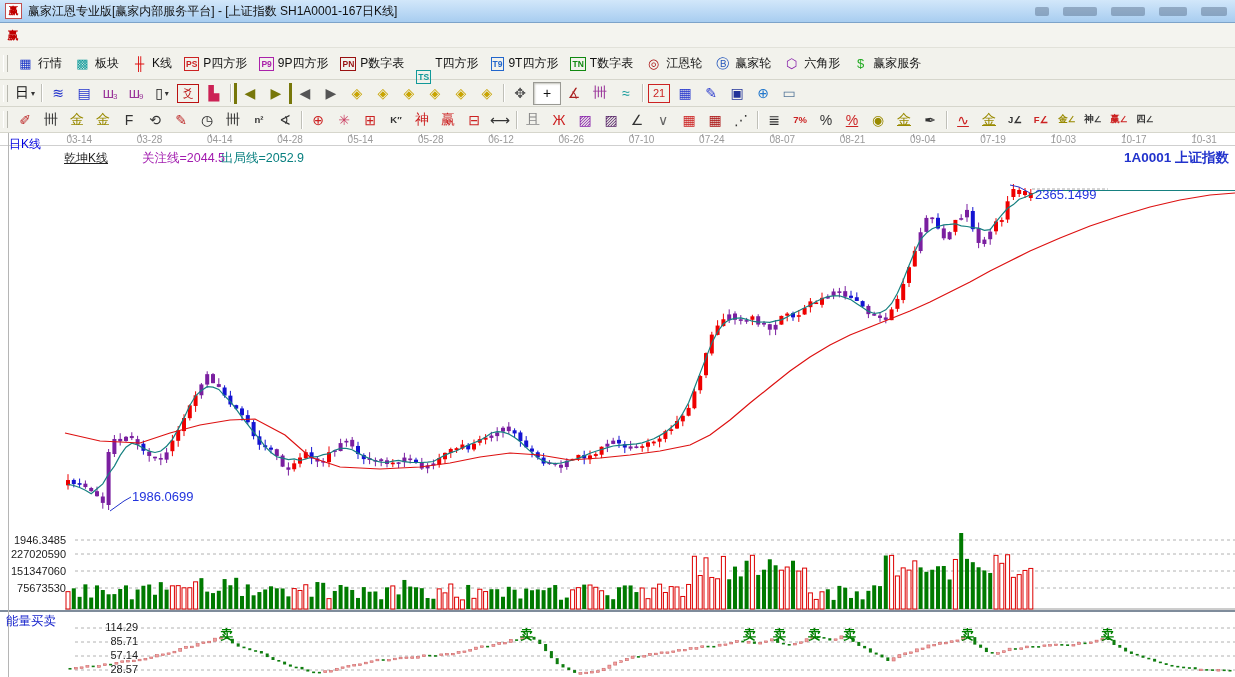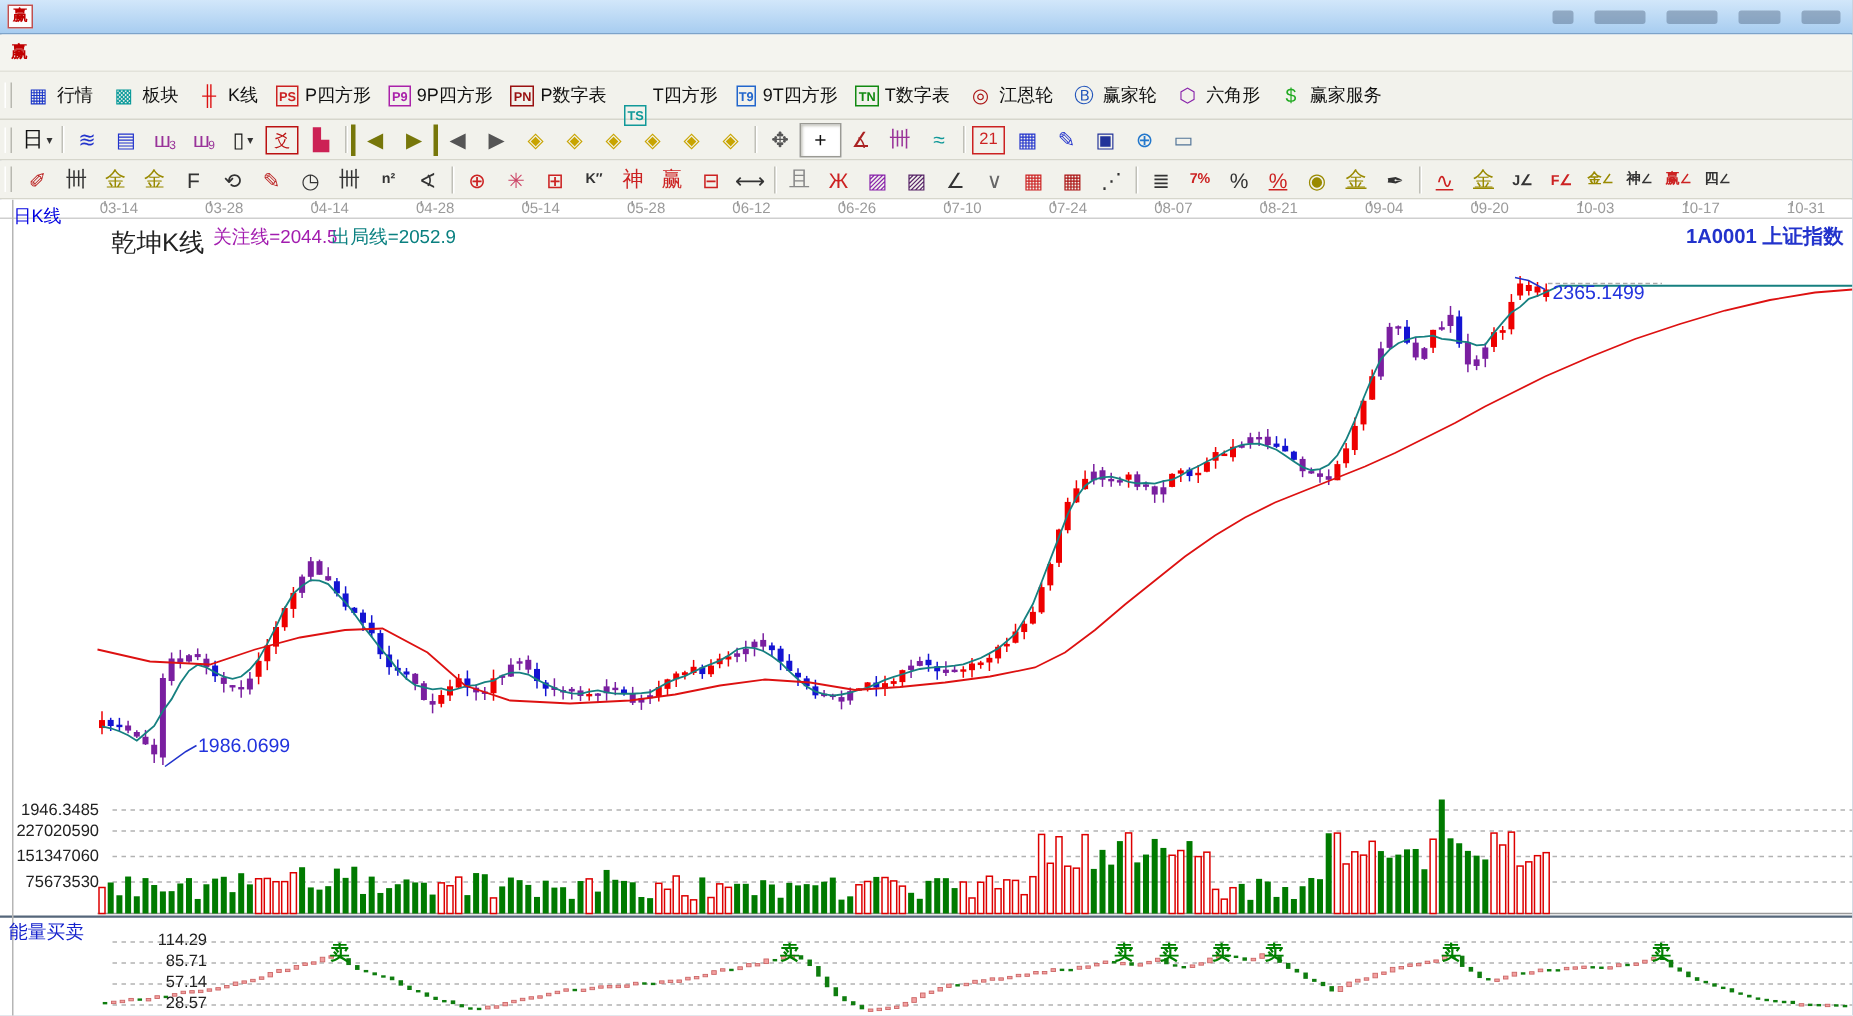--- a/index.html
+++ b/index.html
@@ -53,20 +53,21 @@
   .axis-lbl{position:absolute;left:4px;width:62px;text-align:right;font-size:11px;color:#222;}
   .osc-lbl{position:absolute;left:4px;width:134px;text-align:right;font-size:11px;color:#222;}
   .sell-mark{position:absolute;font-size:13px;font-weight:bold;color:#008000;top:493px;}
   #chart-svg{position:absolute;left:0;top:0;}
 </style>
 </head>
 <body>
 
 <div class="titlebar">
   <div class="app-icon">赢</div>
+  <div class="title-text">赢家江恩专业版[赢家内部服务平台] - [上证指数  SH1A0001-167日K线]</div>
   <div class="tb-spacer"></div>
   <div id="chips" style="display:flex;align-items:center;">
       <div class="blur-chip" style="width: 14px;"></div>
       <div class="blur-chip" style="width: 34px;"></div>
       <div class="blur-chip" style="width: 34px;"></div>
       <div class="blur-chip" style="width: 28px;"></div>
       <div class="blur-chip" style="width: 26px;"></div>
     </div>
 </div>
 
@@ -950,21 +951,21 @@
       <rect x="1193.6999999999955" y="662.2110226754214" width="3" height="2.1513362814085895" fill="#0f7d0f"></rect>
       <rect x="1199.4999999999955" y="664.1066595930735" width="3" height="1.6" fill="#f2a0a0" stroke="#cc6666" stroke-width="0.6"></rect>
       <rect x="1205.2999999999954" y="664.1066595930735" width="3" height="1.6" fill="#0f7d0f"></rect>
       <rect x="1211.0999999999954" y="664.3001934269241" width="3" height="1.6" fill="#0f7d0f"></rect>
       <rect x="1216.8999999999953" y="664.4961158461552" width="3" height="1.6" fill="#f2a0a0" stroke="#cc6666" stroke-width="0.6"></rect>
       <rect x="1222.6999999999953" y="664.4961158461552" width="3" height="1.6" fill="#0f7d0f"></rect>
       <rect x="1228.4999999999952" y="664.9146895439649" width="3" height="1.6" fill="#0f7d0f"></rect>
     </svg>
 
   <div class="lbl" style="left:9px;top:3px;color:#0000e0;font-size:12px;">日K线</div>
-  <div class="lbl" style="left:74px;top:17px;color:#222;font-size:17px;">乾坤K线</div>
+  <div class="lbl" style="left:64px;top:17px;color:#222;font-size:12px;text-decoration:underline;">乾坤K线</div>
   <div class="lbl" style="left:142px;top:17px;color:#a21caf;font-size:12.5px;">关注线=2044.5</div>
   <div class="lbl" style="left:221px;top:17px;color:#0a8080;font-size:12.5px;">出局线=2052.9</div>
   <div class="lbl" style="right:6px;top:16px;color:#2233cc;font-size:13.5px;font-weight:bold;">1A0001  上证指数</div>
   <div class="lbl" style="left:1035px;top:54px;color:#2233dd;font-size:13px;">2365.1499</div>
   <div class="lbl" style="left:132px;top:356px;color:#2233dd;font-size:13px;">1986.0699</div>
   <div class="axis-lbl" style="top:401px;">1946.3485</div>
   <div class="lbl" style="left:6px;top:480px;color:#1522cc;font-size:12.5px;">能量买卖</div>
   <div id="date-row">
       <span class="date-lbl" style="left: 48px;">03-14</span>
       <span class="date-lbl" style="left: 118.3px;">03-28</span>
@@ -972,21 +973,21 @@
       <span class="date-lbl" style="left: 258.9px;">04-28</span>
       <span class="date-lbl" style="left: 329.2px;">05-14</span>
       <span class="date-lbl" style="left: 399.5px;">05-28</span>
       <span class="date-lbl" style="left: 469.8px;">06-12</span>
       <span class="date-lbl" style="left: 540.1px;">06-26</span>
       <span class="date-lbl" style="left: 610.4px;">07-10</span>
       <span class="date-lbl" style="left: 680.7px;">07-24</span>
       <span class="date-lbl" style="left: 751px;">08-07</span>
       <span class="date-lbl" style="left: 821.3px;">08-21</span>
       <span class="date-lbl" style="left: 891.6px;">09-04</span>
-      <span class="date-lbl" style="left: 961.9px;">09-20</span>
+      <span class="date-lbl" style="left: 961.9px;">07-19</span>
       <span class="date-lbl" style="left: 1032.2px;">10-03</span>
       <span class="date-lbl" style="left: 1102.5px;">10-17</span>
       <span class="date-lbl" style="left: 1172.8px;">10-31</span>
     </div>
   <div id="vol-labels">
       <div class="axis-lbl" style="top: 415px;">227020590</div>
       <div class="axis-lbl" style="top: 432px;">151347060</div>
       <div class="axis-lbl" style="top: 449px;">75673530</div>
     </div>
   <div id="osc-labels">

